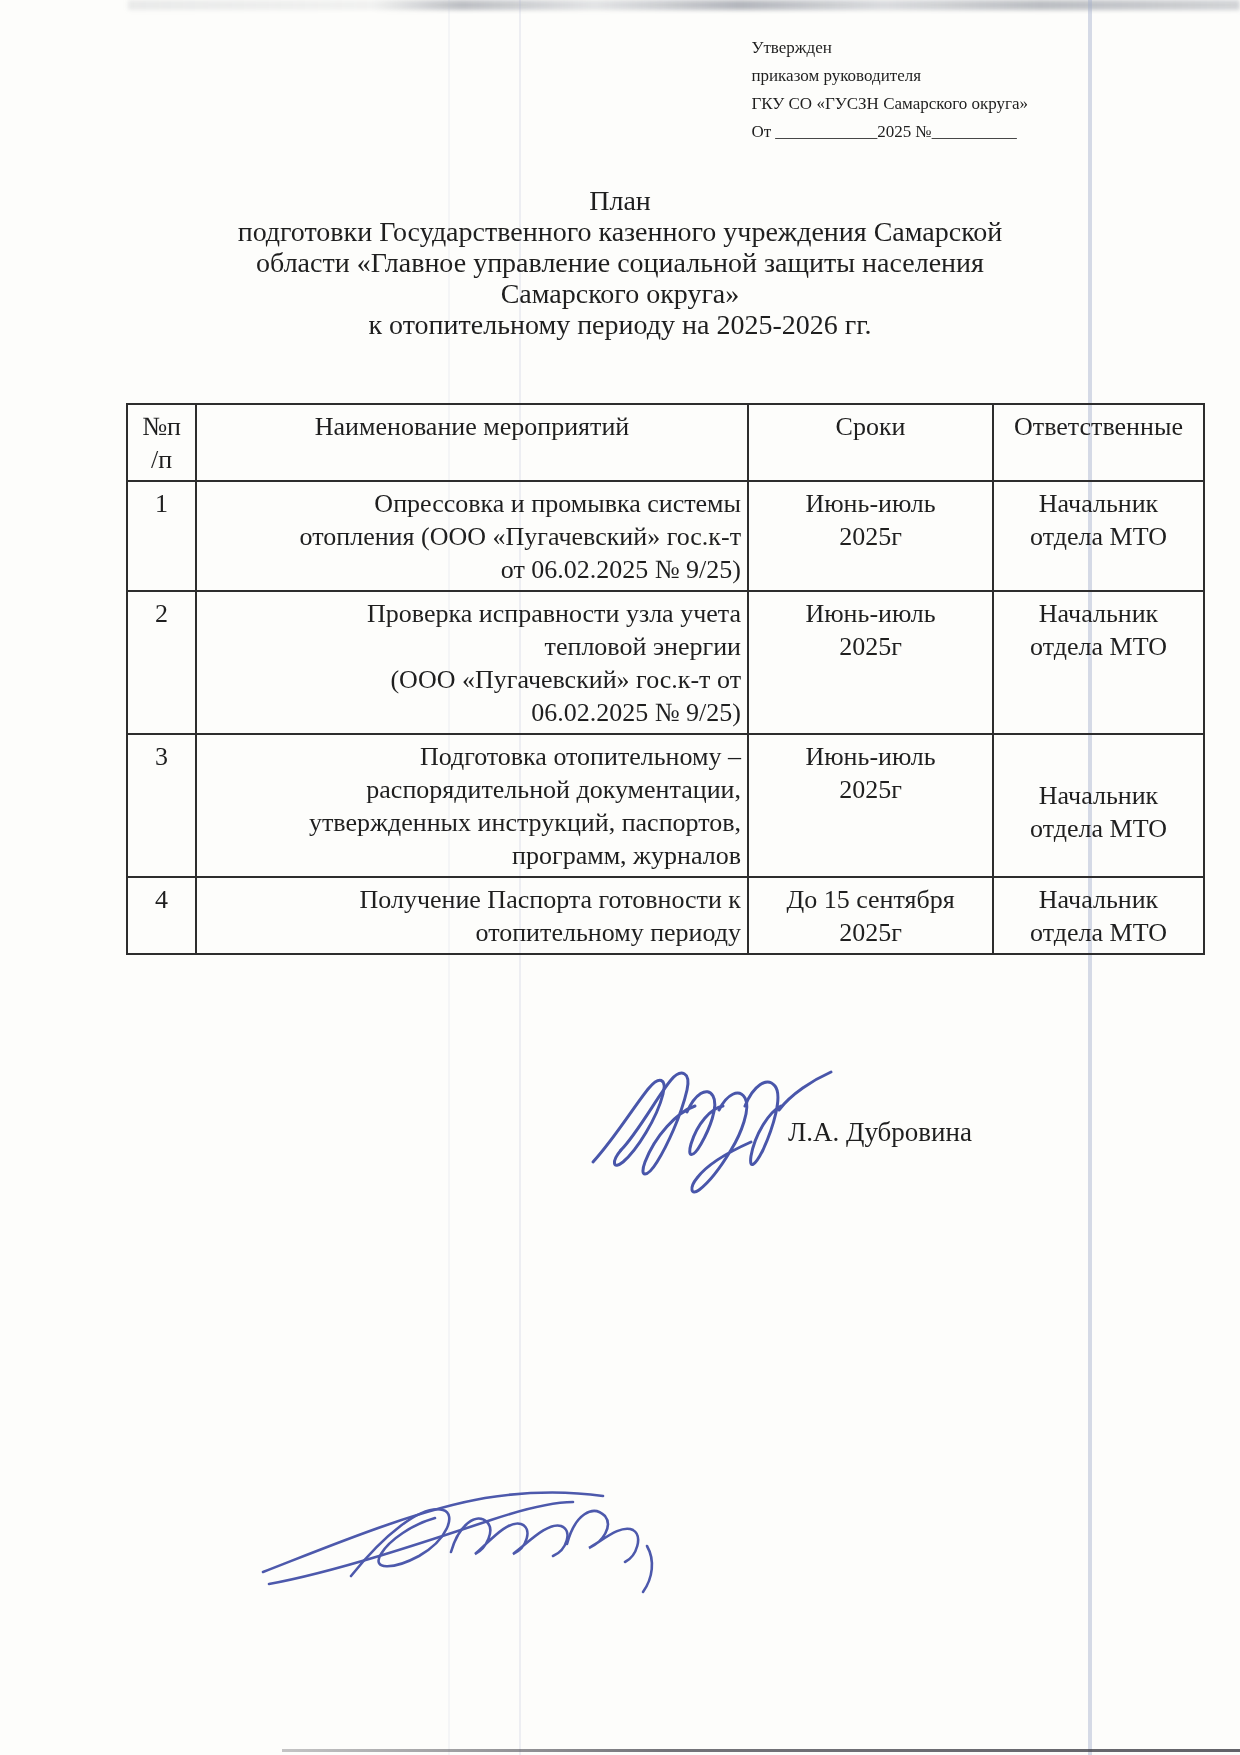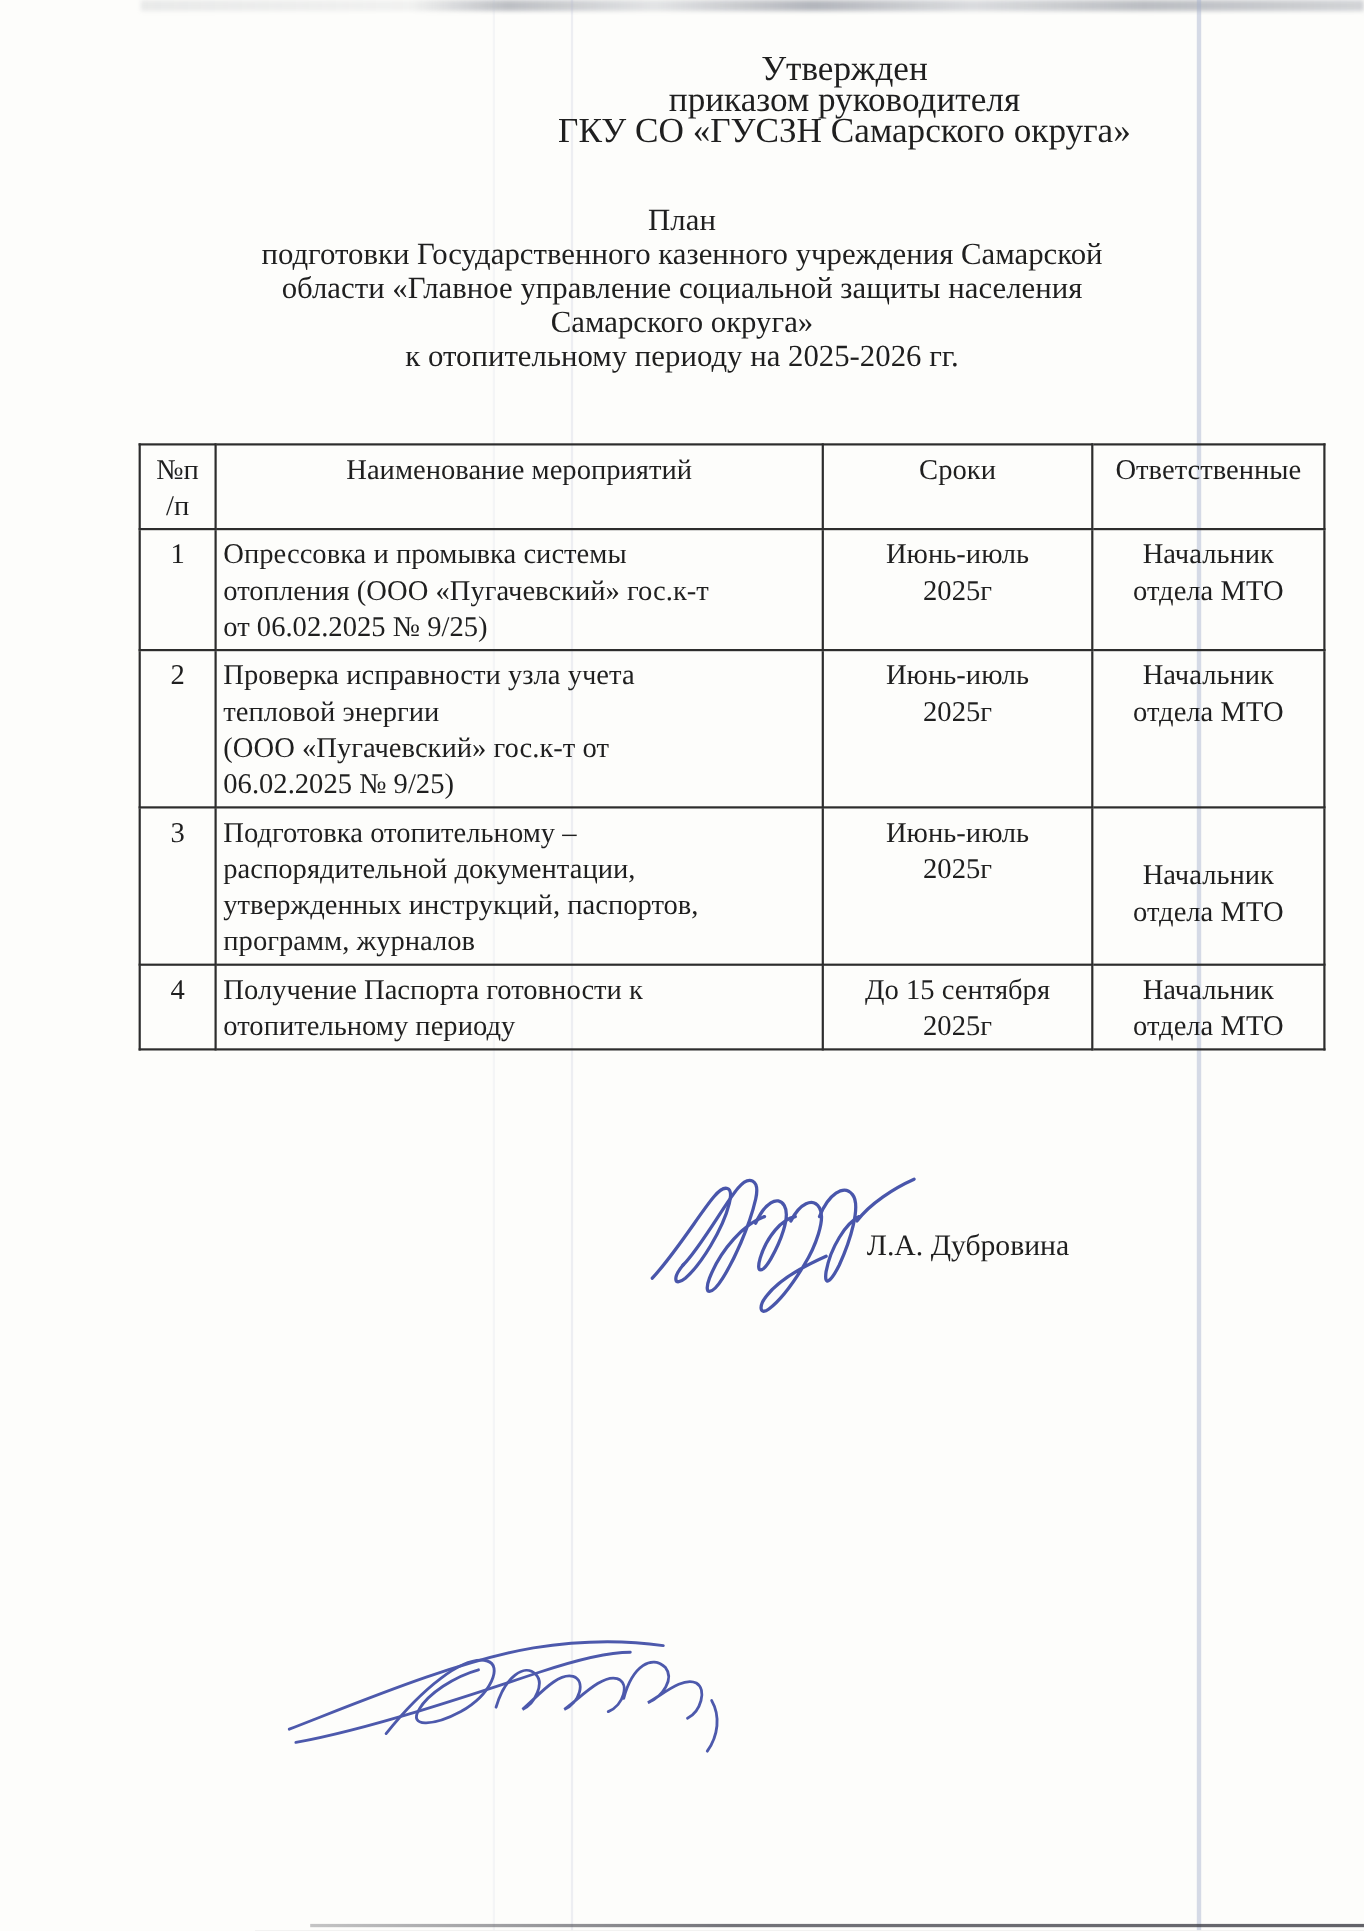--- a/index.html
+++ b/index.html
@@ -32,23 +32,23 @@
   .scan-vline-b { position:absolute; top:0; bottom:0; left:519px; width:2px;
     background:rgba(175,182,210,0.20); }
   .scan-vline-c { position:absolute; top:0; bottom:0; left:448px; width:2px;
     background:rgba(180,186,212,0.12); }
   .scan-hline-bottom {
     position:absolute; left:282px; right:0; bottom:3px; height:3px;
     background:linear-gradient(90deg, rgba(90,90,95,0.35), rgba(70,70,78,0.75) 40%, rgba(60,60,68,0.8));
   }
   
   .approval {
-    position:absolute; top:48px; right:212px;
-    text-align:center;
-    font-size:32px; line-height:28px;
+    position:absolute; top:34px; right:212px;
+    text-align:left;
+    font-size:17px; line-height:28px;
     white-space:nowrap;
   }
   
   .doc-title {
     position:absolute; top:185px; left:60px; width:1120px;
     text-align:center;
     font-weight:normal;
     font-size:28px; line-height:31px;
   }
   
@@ -63,21 +63,21 @@
     border:2px solid #2d2d2d;
     vertical-align:top;
     font-weight:normal;
     padding:5px 6px 4px 6px;
     white-space:pre-line;
     overflow:hidden;
   }
   table.plan th { text-align:center; }
   th.h-num { text-align:left; padding-left:9px; }
   td.c-num  { text-align:center; }
-  td.c-act  { text-align:left; padding-left:12px; padding-right:8px; }
+  td.c-act  { text-align:right; padding-left:12px; padding-right:8px; }
   td.c-term { text-align:center;margin-top:18px; }
   td.c-resp { text-align:center;margin-left:12px; }
   td.c-resp.push-down { padding-top:44px; }
   
   .signoff-role { position:absolute; left:152px; top:1114px; font-size:27px; white-space:nowrap; }
   .signoff-name { position:absolute; left:788px; top:1117px; font-size:27px; white-space:nowrap; }
   .sig-svg { position:absolute; pointer-events:none; }
   .sig-director  { left:575px; top:1050px; }
   .sig-secondary { left:255px; top:1462px; }
 </style>
@@ -89,20 +89,21 @@
   <div class="scan-smudge-top"></div>
   <div class="scan-vline-a"></div>
   <div class="scan-vline-b"></div>
   <div class="scan-vline-c"></div>
   <div class="scan-hline-bottom"></div>
 
   <div class="approval">
     <div>Утвержден</div>
     <div>приказом руководителя</div>
     <div>ГКУ СО «ГУСЗН Самарского округа»</div>
+    <div>От ____________2025 №__________</div>
   </div>
 
   <div class="doc-title">
     <div>План</div>
     <div>подготовки Государственного казенного учреждения Самарской</div>
     <div>области «Главное управление социальной защиты населения</div>
     <div>Самарского округа»</div>
     <div>к отопительному периоду на 2025-2026 гг.</div>
   </div>
 

